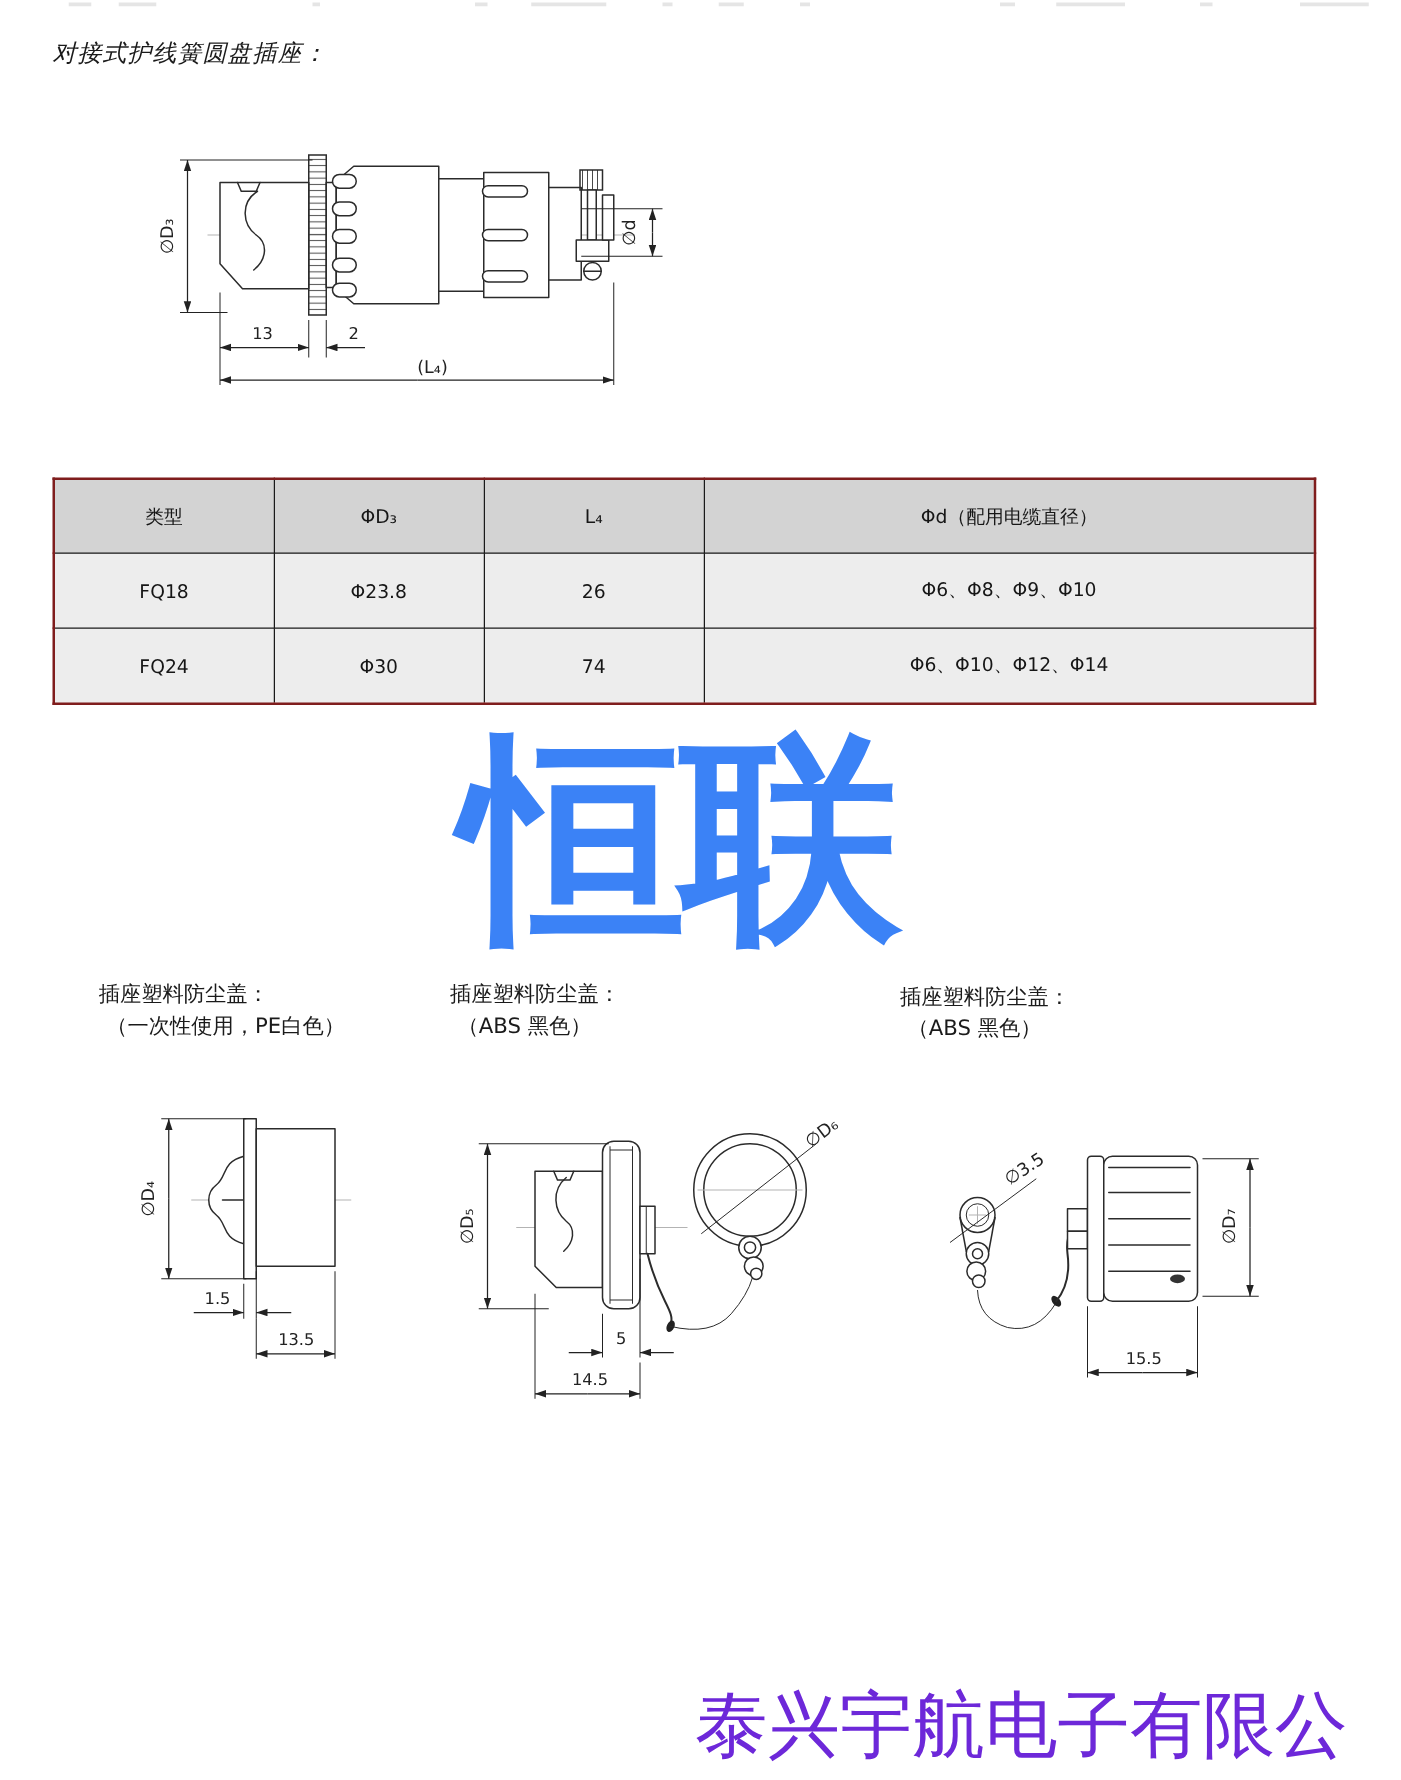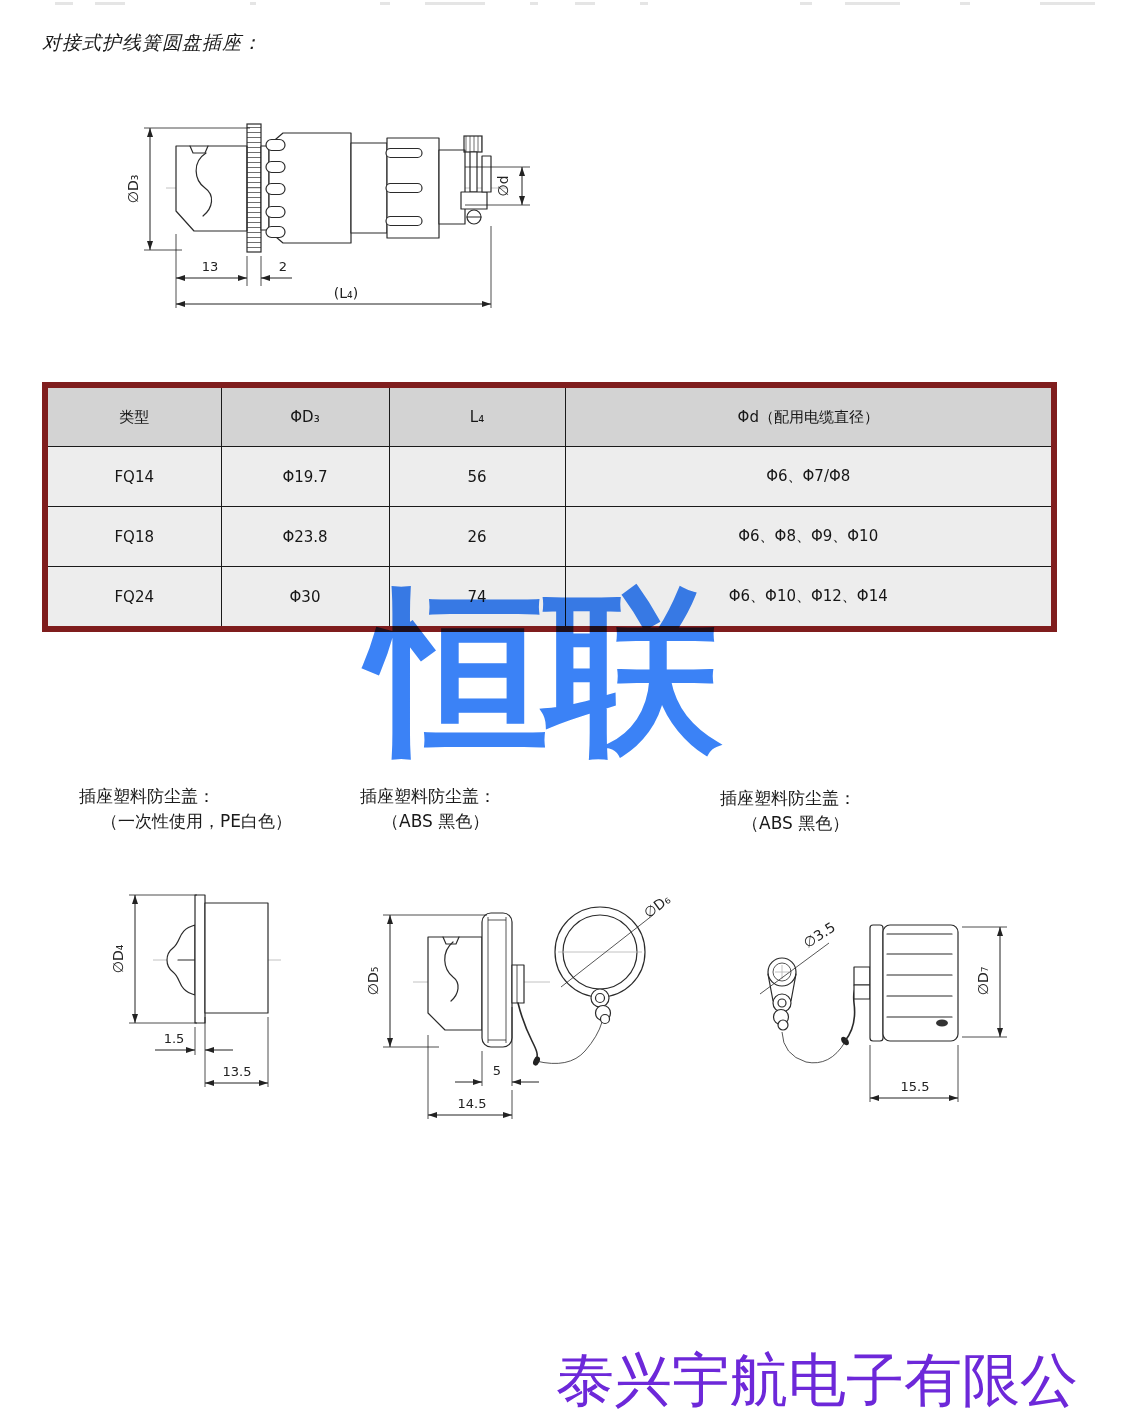--- a/index.html
+++ b/index.html
@@ -9,30 +9,30 @@
   
   .remnant span{position:absolute;top:2px;height:3px;background:#cfcfcf;opacity:.55;display:block;}
   
   .title{left:42px;top:30px;font-size:19px;letter-spacing:1px;font-style:italic;}
   
   .spec{left:42px;top:382px;width:1009px;border-collapse:collapse;table-layout:fixed;}
   .spec th,.spec td{border:1.5px solid #1a1a1a;text-align:center;vertical-align:middle;
       font-weight:normal;font-size:15px;color:#161616;}
   .spec th{background:#d3d3d3;height:56px;}
   .spec td{background:#ededed;height:57px;}
-  .spec{border:6px solid #7f1d1d;}
+  .spec{border:2px solid #7f1d1d;}
   
   .wm-center{left:370px;top:582px;font-size:178px;line-height:1;font-weight:bold;
       color:#3b82f6;letter-spacing:-4px;mix-blend-mode:multiply;pointer-events:none;
       font-family:"DejaVu Serif","Liberation Serif",serif;}
   .wm-bottom{left:556px;top:1346px;font-size:58px;line-height:1.2;color:#6d28d9;
       letter-spacing:0;font-family:"DejaVu Serif","Liberation Serif",serif;pointer-events:none;}
   
   .cap{font-size:17px;line-height:25px;}
-  .cap .l2{margin-left:22px;}
+  .cap .l2{margin-left:6px;}
   
   svg{overflow:visible;}
   svg text{font-family:"DejaVu Sans","Liberation Sans",sans-serif;fill:#222;}
   .ol{fill:#fff;stroke:#2b2b2b;stroke-width:1.2;stroke-linejoin:round;}
   .ln{fill:none;stroke:#2b2b2b;stroke-width:1.2;stroke-linecap:round;}
   .thin{fill:none;stroke:#2b2b2b;stroke-width:.8;}
   .cl{stroke:#b3b3b3;stroke-width:.8;}
   .ext{stroke:#222;stroke-width:.8;}
   .dim{stroke:#222;stroke-width:1;}
   .dimtxt{font-size:13px;}
@@ -130,26 +130,20 @@
       <col style="width:489px">
     </colgroup>
   <tbody>
       <tr>
     <th>类型</th>
     <th>ΦD₃</th>
     <th>L₄</th>
     <th>Φd（配用电缆直径）</th>
   </tr>
   <tr>
-    <td>FQ14</td>
-    <td>Φ19.7</td>
-    <td>56</td>
-    <td>Φ6、Φ7/Φ8</td>
-  </tr>
-  <tr>
     <td>FQ18</td>
     <td>Φ23.8</td>
     <td>26</td>
     <td>Φ6、Φ8、Φ9、Φ10</td>
   </tr>
   <tr>
     <td>FQ24</td>
     <td>Φ30</td>
     <td>74</td>
     <td>Φ6、Φ10、Φ12、Φ14</td>

